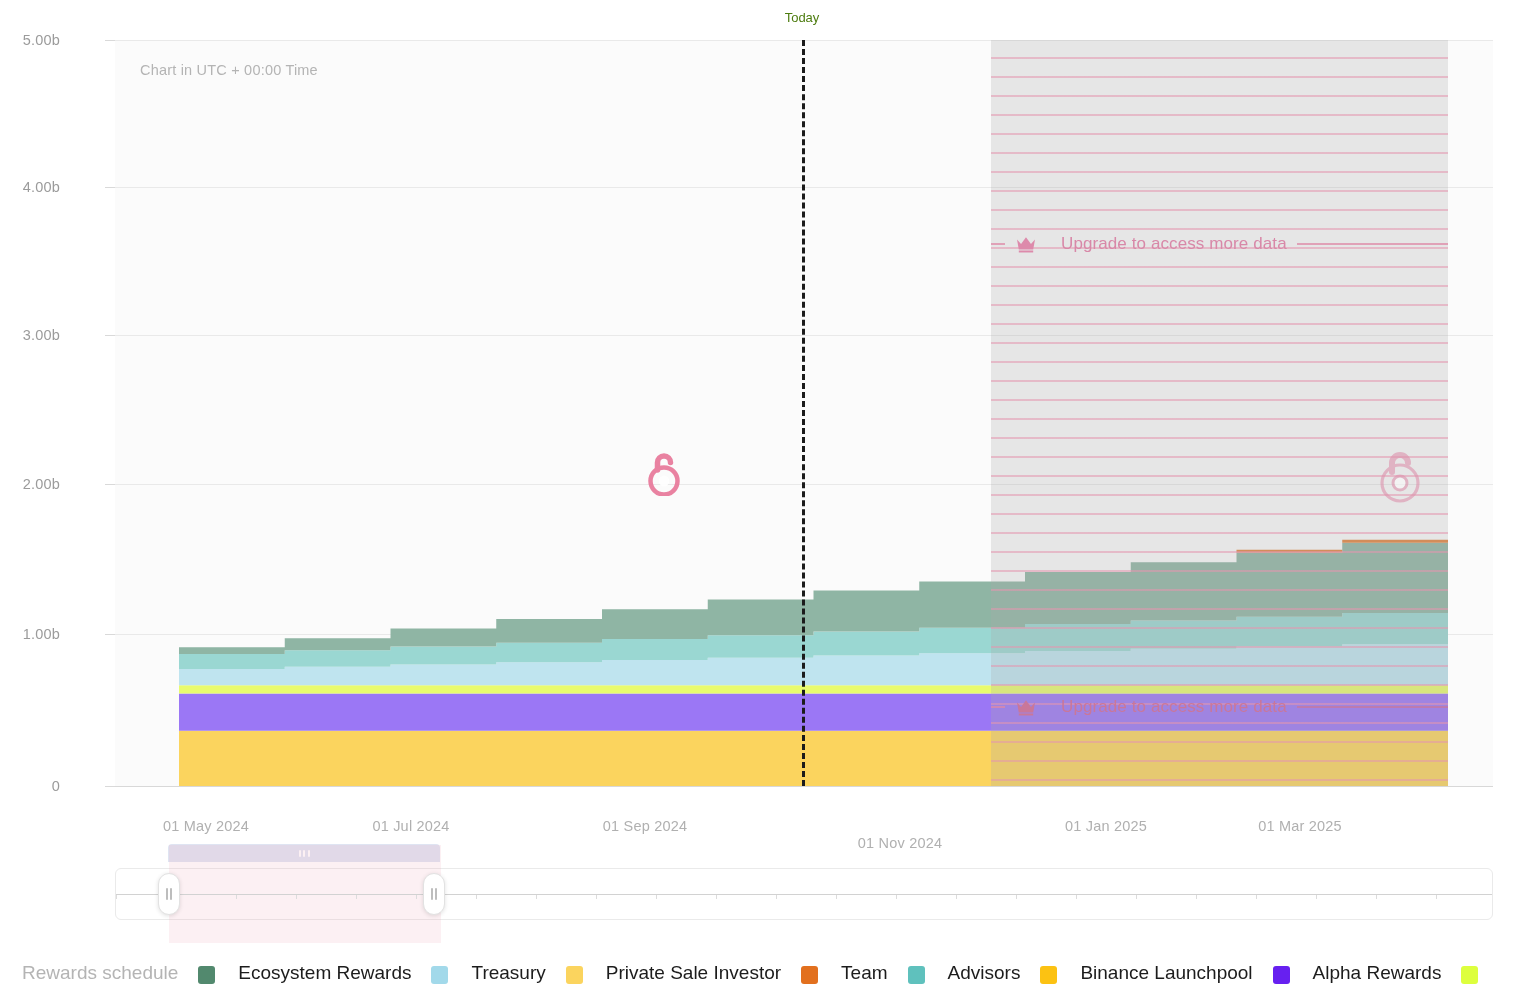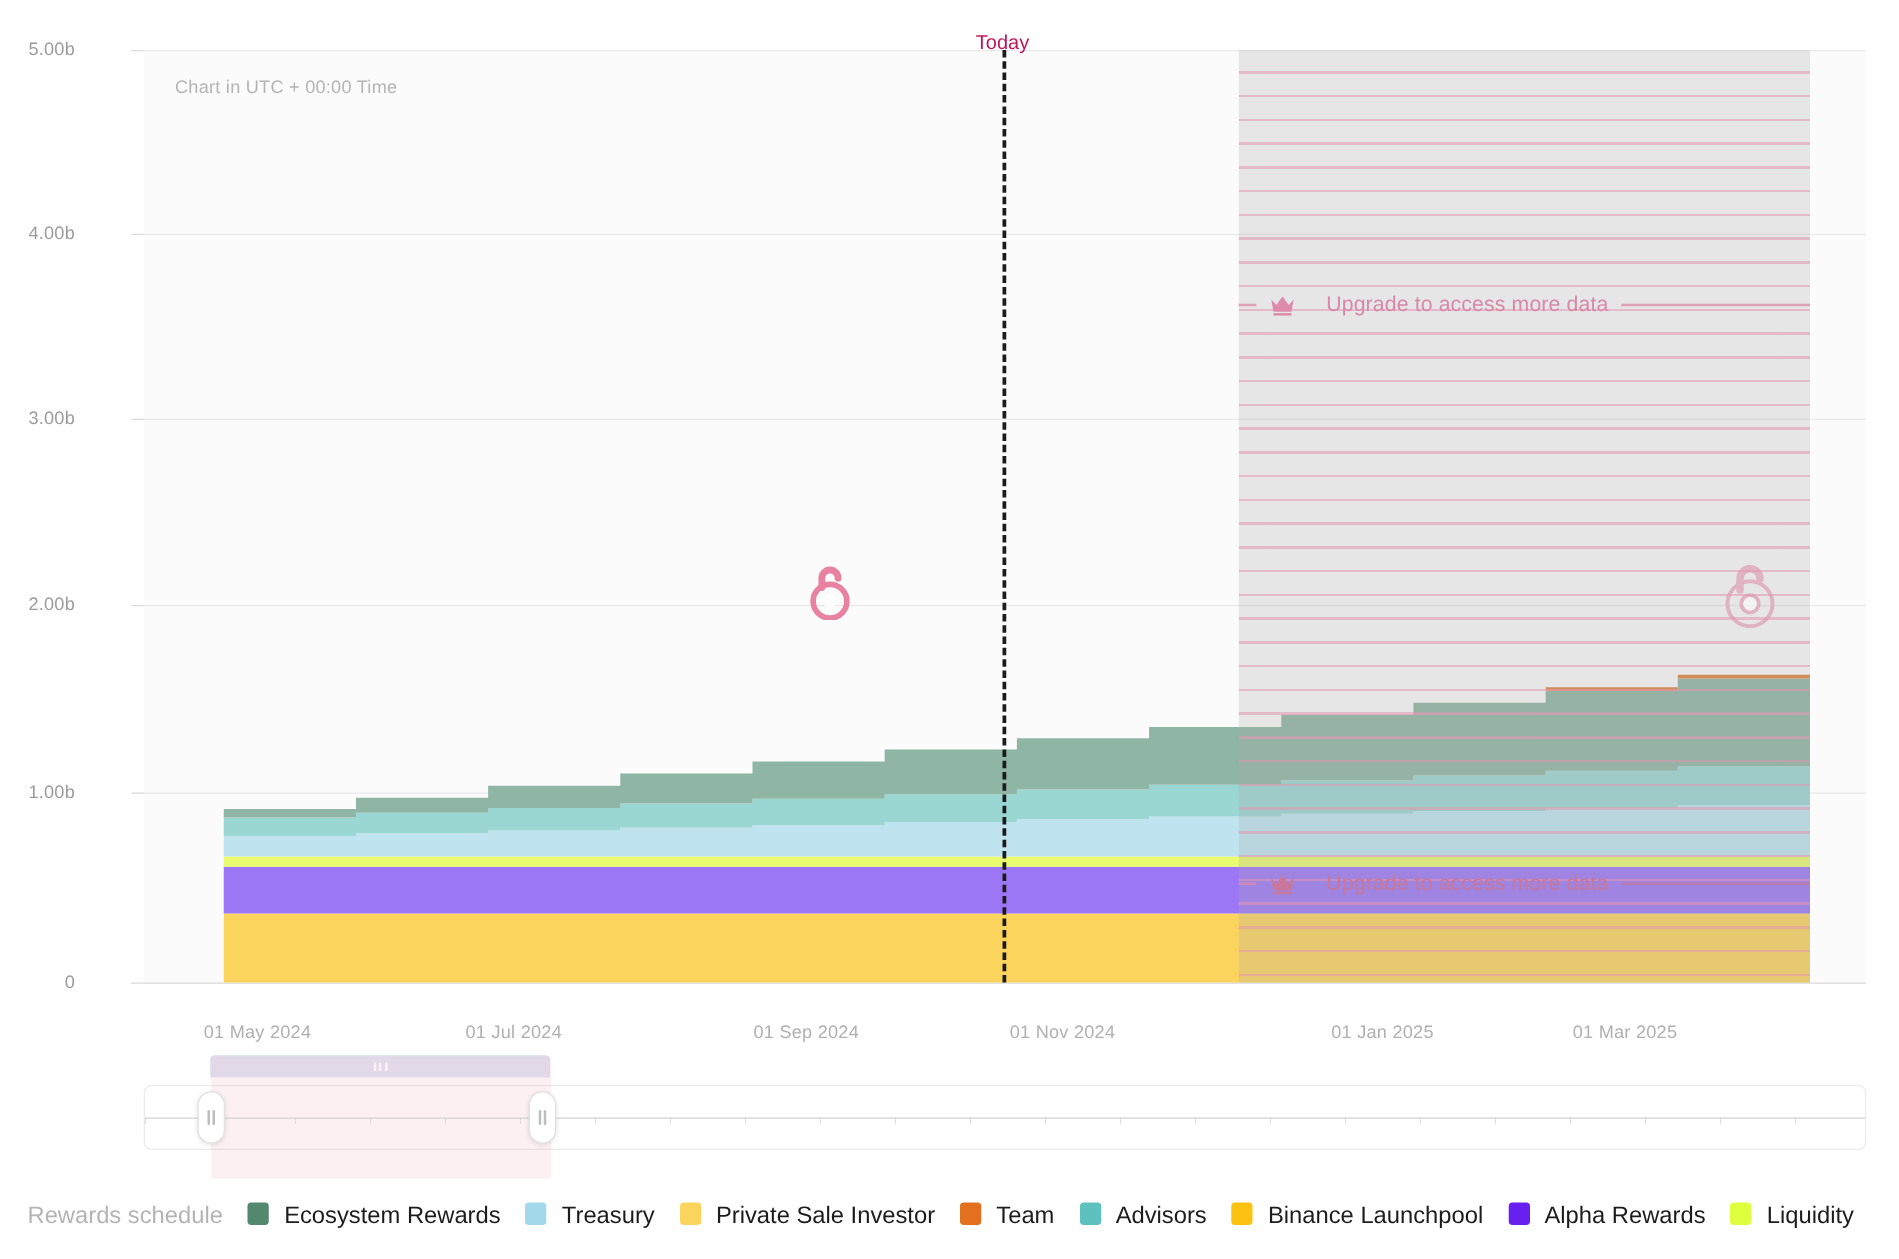--- a/index.html
+++ b/index.html
@@ -111,24 +111,24 @@
 
   
   .today-line {
     position: absolute;
     left: 802px; top: 40px;
     width: 0; height: 746px;
     border-left: 3px dashed #1b1b1b;
   }
   .today-label {
     position: absolute;
-    left: 802px; top: 26px;
+    left: 802px; top: 10px;
     transform: translateX(-50%);
-    font-size: 16px;
-    color: #be185d;
+    font-size: 13px;
+    color: #4d7c0f;
     white-space: nowrap;
   }
 
   
   .watermark-main {
     position: absolute;
     left: 645px; top: 452px;
     display: flex; align-items: center; gap: 11px;
     opacity: .92;
   }
@@ -214,21 +214,21 @@
     position: absolute;
     left: 0; top: 962px;
     width: 1519px;
     display: flex; align-items: center;
     gap: 9px;
     padding-left: 22px;
     font-size: 19px;
   }
   .legend-title { color: #b4b4b4; margin-right: 11px; white-space: nowrap; }
   .legend-item {
-    display: flex; align-items: flex-start; gap: 12px;
+    display: flex; align-items: flex-end; gap: 23px;
     white-space: nowrap; cursor: pointer;
     margin-right: 11px;
   }
   .legend-swatch {
     width: 17px; height: 18px; border-radius: 3px; flex: 0 0 auto;
   }
   .legend-label { color: #1c1c1c; }
 
   
   .right-edge {
@@ -324,21 +324,21 @@
       <circle cx="19" cy="29" r="13.5" fill="none" stroke="#e8789a" stroke-width="4.5"></circle>
       <path d="M12.5 18 V10.5 a6.5 6.5 0 0 1 13 0" fill="none" stroke="#e8789a" stroke-width="5.5" stroke-linecap="round"></path>
       <circle cx="19" cy="29" r="5.2" fill="#ffffff"></circle>
     </svg>
   </div>
 
   <div>
     <div class="x-label" style="left:168px;margin-left:38px;">01 May 2024</div>
     <div class="x-label" style="left:411px;">01 Jul 2024</div>
     <div class="x-label" style="left:645px;">01 Sep 2024</div>
-    <div class="x-label" style="left:850px;">01 Nov 2024</div>
+    <div class="x-label" style="left:900px;margin-top:17px;">01 Nov 2024</div>
     <div class="x-label" style="left:1106px;">01 Jan 2025</div>
     <div class="x-label" style="left:1300px;">01 Mar 2025</div>
   </div>
 
   <div class="slider-dragbar">
     <span class="grip-dots">
         <i></i>
         <i></i>
         <i></i>
       </span>

